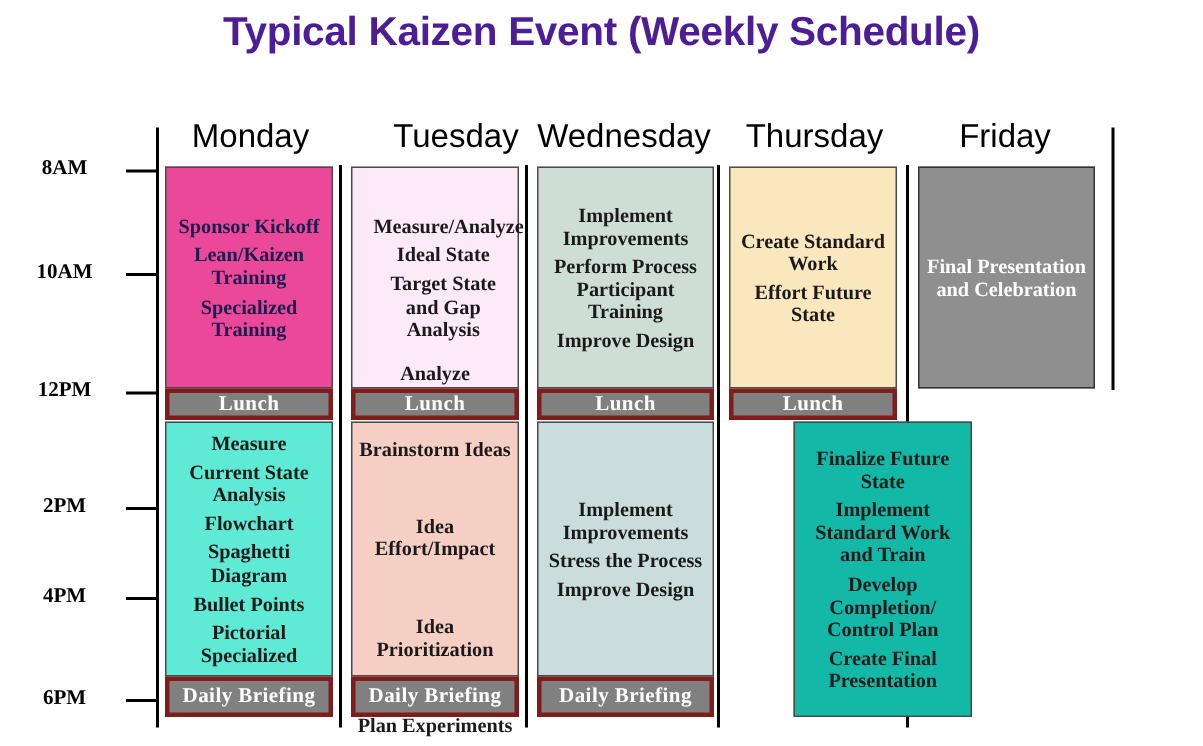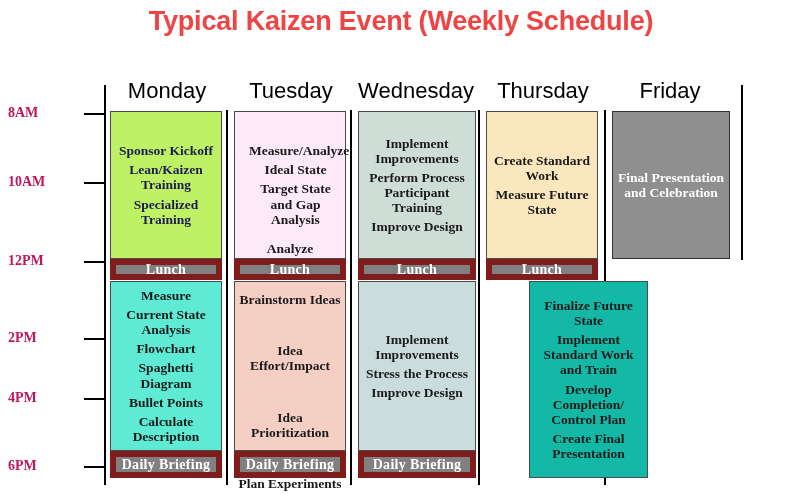--- a/index.html
+++ b/index.html
@@ -18,21 +18,21 @@
   
   #title {
     position: absolute;
     left: 0;
     top: 6px;
     width: 802px;
     text-align: center;
     font-family: "Liberation Sans", sans-serif;
     font-weight: bold;
     font-size: 27px;
-    color: #ef4444;
+    color: #4c1d95;
     letter-spacing: -0.2px;
     white-space: nowrap;
   }
 
   
   #axis-line {
     position: absolute;
     left: 104px;
     top: 85px;
     width: 2px;
@@ -51,25 +51,25 @@
     position: absolute;
     left: 84px;
     width: 20px;
     height: 2px;
     background: #000000;
   }
   .time-label {
     position: absolute;
     right: 724px;    
     width: 70px;
-    text-align: left;
+    text-align: center;
     font-family: "Liberation Serif", serif;
     font-weight: bold;
     font-size: 14px;
-    color: #be185d;
+    color: #000000;
     white-space: nowrap;
   }
 
   
   .day-header {
     position: absolute;
     top: 78px;
     font-family: "Liberation Sans", sans-serif;
     font-size: 22px;
     color: #000000;
@@ -104,21 +104,21 @@
   .block .task {
     display: block;
     width: 100%;
     margin: 2px 0;
   }
 
   .block.lunch,
   .block.briefing {
     background: #808080;
     color: #ffffff;
-    border: 6px solid #7f1d1d;
+    border: 3px solid #7f1d1d;
     font-size: 14px;
     letter-spacing: 0.3px;
     justify-content: center;
     padding: 0;
   }
   .block.friday-block {
     background: #8f8f8f;
     color: #ffffff;
     border: 1px solid #333333;
     font-size: 13.5px;
@@ -141,43 +141,43 @@
 <div class="tick" style="top:466px;"></div>
 
 <div class="time-label" style="top:105px;">8AM</div>
 <div class="time-label" style="top:174px;">10AM</div>
 <div class="time-label" style="top:253px;">12PM</div>
 <div class="time-label" style="top:330px;">2PM</div>
 <div class="time-label" style="top:390px;">4PM</div>
 <div class="time-label" style="top:458px;">6PM</div>
 
 <div class="day-header" style="left:106px; width:122px;">Monday</div>
-<div class="day-header" style="left:230px; width:122px;">Tuesday</div>
+<div class="day-header" style="left:243px; width:122px;">Tuesday</div>
 <div class="day-header" style="left:352px; width:128px;">Wednesday</div>
 <div class="day-header" style="left:482px; width:122px;text-align:center;">Thursday</div>
 <div class="day-header" style="left:606px; width:128px;">Friday</div>
 
 <div class="col-sep" style="left:226px; top:110px; height:375px;"></div>
 <div class="col-sep" style="left:350px; top:110px; height:375px;"></div>
 <div class="col-sep" style="left:478px; top:110px; height:375px;"></div>
 <div class="col-sep" style="left:604px; top:110px; height:375px;"></div>
 
-<div class="block navy-text" style="left:110px; top:111px; width:112px; height:148px; background:#bef264;">
+<div class="block navy-text" style="left:110px; top:111px; width:112px; height:148px; background:#ec4899;">
   <span class="task">Sponsor Kickoff</span>
   <span class="task">Lean/Kaizen Training</span>
   <span class="task">Specialized Training</span>
 </div>
 <div class="block lunch" style="left:110px; top:259px; width:112px; height:21px;">Lunch</div>
 <div class="block" style="left:110px; top:281px; width:112px; height:170px; background:#5eead4;">
   <span class="task">Measure</span>
   <span class="task">Current State Analysis</span>
   <span class="task">Flowchart</span>
   <span class="task">Spaghetti Diagram</span>
   <span class="task">Bullet Points</span>
-  <span class="task">Calculate Description</span>
+  <span class="task">Pictorial Specialized</span>
 </div>
 <div class="block briefing" style="left:110px; top:451px; width:112px; height:27px;">Daily Briefing</div>
 
 <div class="block" style="left:234px; top:111px; width:112px; height:148px; background:#FDEAF8;padding-left:14px;">
   <span class="task">Measure/Analyze</span>
   <span class="task">Ideal State</span>
   <span class="task">Target State and Gap Analysis</span>
 </div>
 <div class="block lunch" style="left:234px; top:259px; width:112px; height:21px;">Lunch</div>
 <div class="block" style="left:234px; top:281px; width:112px; height:170px; background:#F6CFC4;gap:32px;">
@@ -197,21 +197,21 @@
 <div class="block lunch" style="left:358px; top:259px; width:118px; height:21px;">Lunch</div>
 <div class="block" style="left:358px; top:281px; width:118px; height:170px; background:#CBDCDD;">
   <span class="task">Implement Improvements</span>
   <span class="task">Stress the Process</span>
   <span class="task">Improve Design</span>
 </div>
 <div class="block briefing" style="left:358px; top:451px; width:118px; height:27px;">Daily Briefing</div>
 
 <div class="block" style="left:486px; top:111px; width:112px; height:148px; background:#FAE7BE;">
   <span class="task">Create Standard Work</span>
-  <span class="task">Measure Future State</span>
+  <span class="task">Effort Future State</span>
 </div>
 <div class="block lunch" style="left:486px; top:259px; width:112px; height:21px;">Lunch</div>
 <div class="block" style="left:486px; top:281px; width:119px; height:197px; background:#14b8a6;margin-left:43px;">
   <span class="task">Finalize Future State</span>
   <span class="task">Implement Standard Work and Train</span>
   <span class="task">Develop Completion/ Control Plan</span>
   <span class="task">Create Final Presentation</span>
 </div>
 
 <div class="block friday-block" style="left:612px; top:111px; width:118px; height:148px;">

